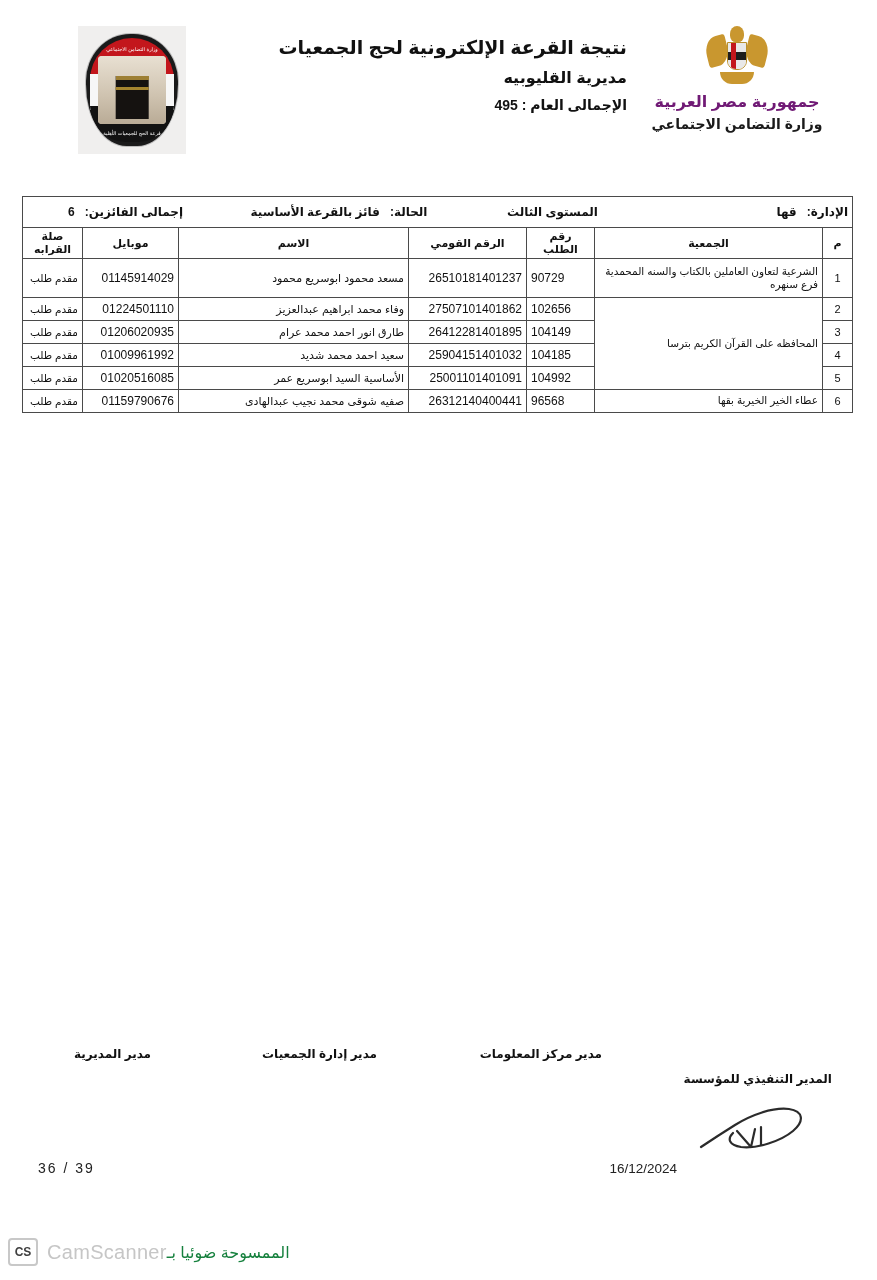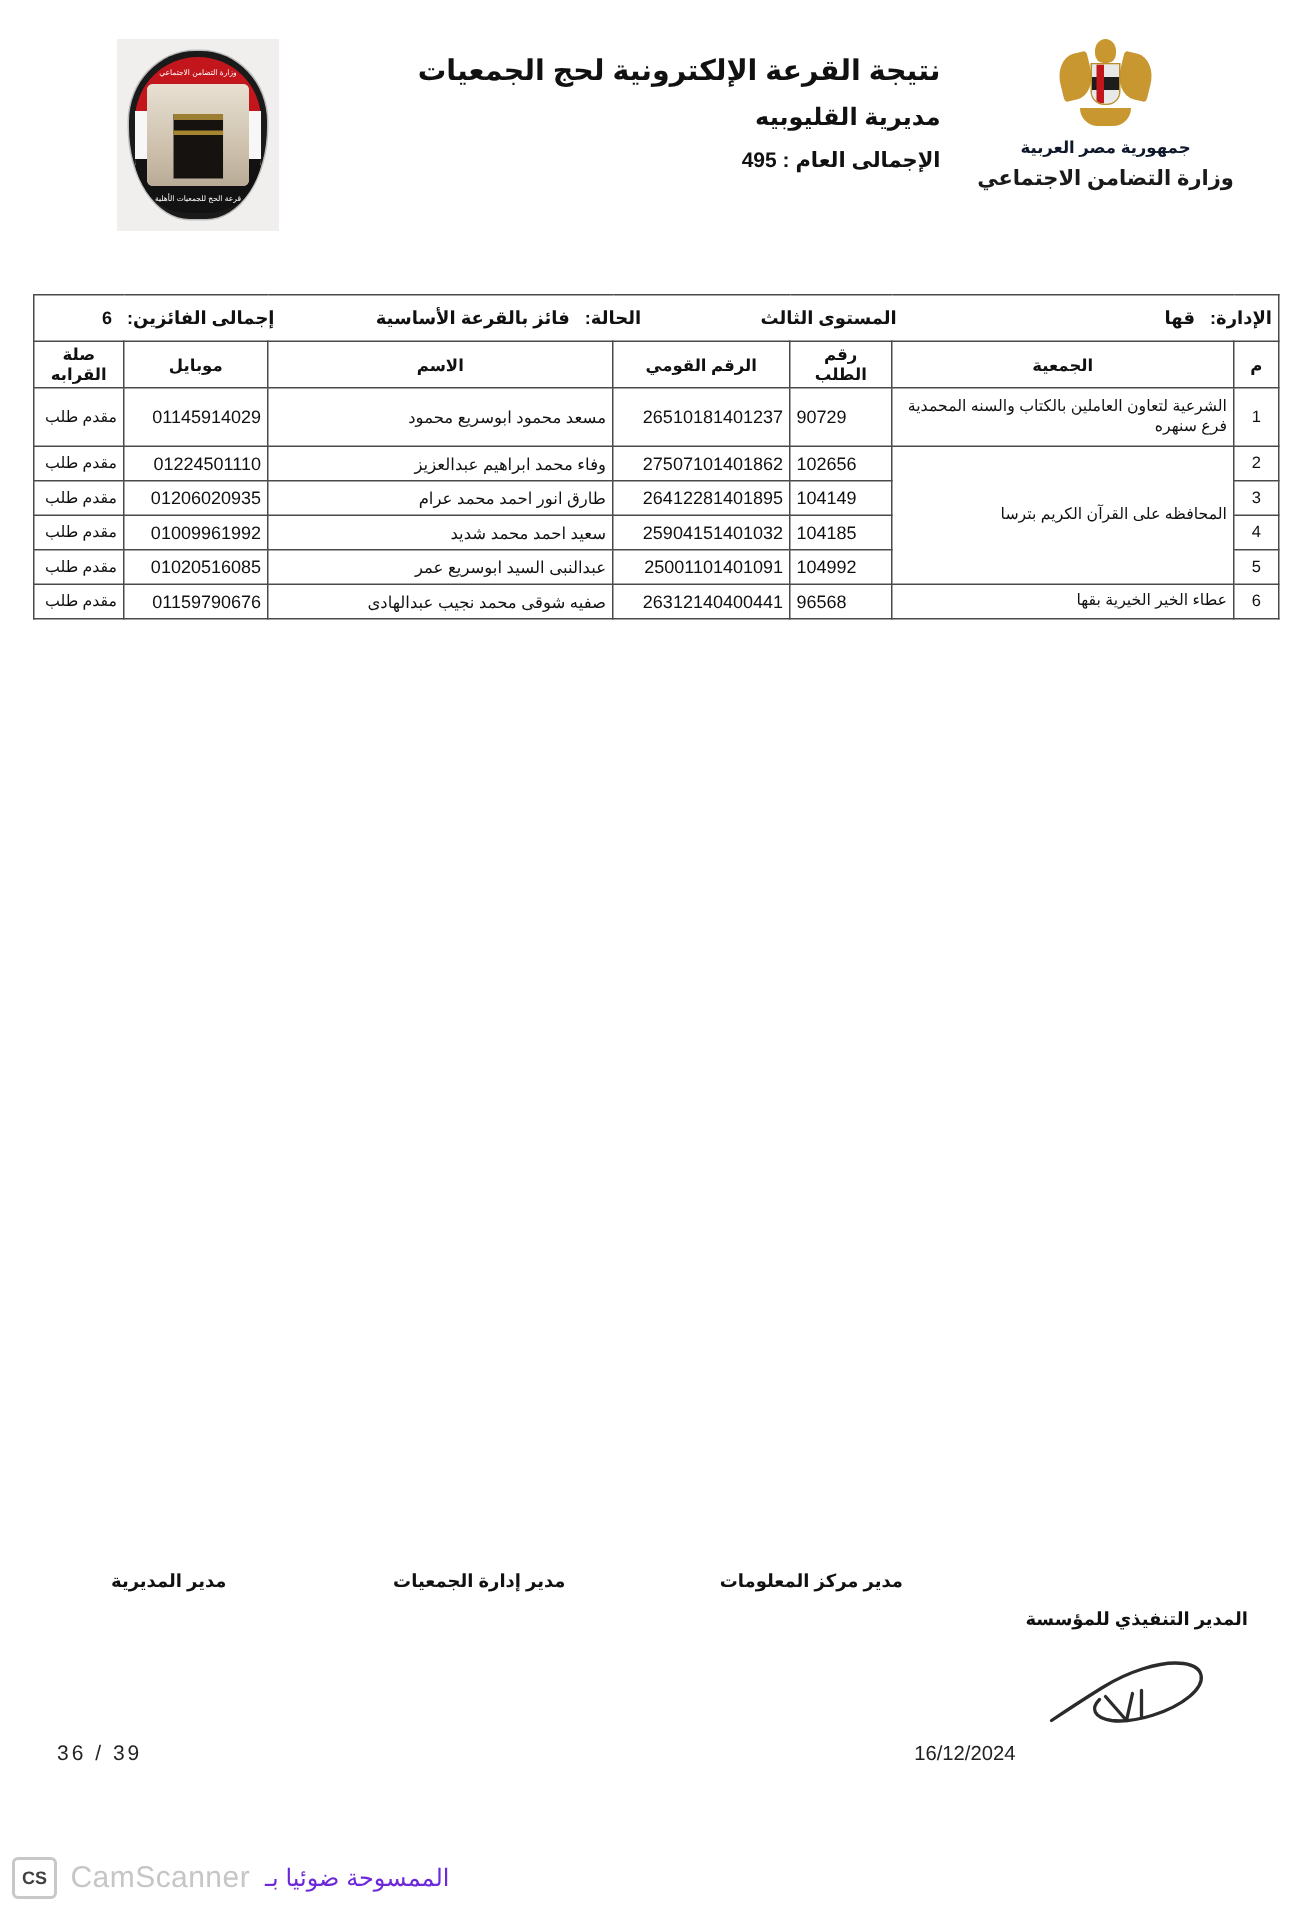--- a/index.html
+++ b/index.html
@@ -207,23 +207,23 @@
   }
   .eagle .tail {
     position: absolute;
     bottom: 2px; left: 50%;
     transform: translateX(-50%);
     width: 34px; height: 12px;
     background: #c9972f;
     border-radius: 0 0 12px 12px;
   }
   .gov-line1 {
-    font-size: 11px;
-    font-weight: bold;
-    color: #0f172a;
+    font-size: 16px;
+    font-weight: bold;
+    color: #701a75;
     margin-bottom: 5px;
     letter-spacing: .5px;
   }
   .gov-line2 {
     font-size: 14px;
     font-weight: bold;
     color: #1a1a1a;
   }
 
   
@@ -364,23 +364,22 @@
     margin-right: 9px;
     font-family: "Liberation Sans", sans-serif;
   }
   .cs-text {
     color: #c6c6c6;
     font-size: 20px;
     font-weight: 400;
     letter-spacing: .3px;
   }
   .cs-arabic {
-    color: #6d28d9;
+    color: #15803d;
     font-size: 16px;
-    margin-left: 10px;
     direction: rtl;
   }
 </style>
 </head>
 <body>
 
 <div class="page">
 
   <div class="header">
 
@@ -501,21 +500,21 @@
           <td class="nid">25904151401032</td>
           <td class="name">سعيد احمد محمد شديد</td>
           <td class="mob">01009961992</td>
           <td class="rel">مقدم طلب</td>
         </tr>
 
         <tr>
           <td class="idx">5</td>
           <td class="req">104992</td>
           <td class="nid">25001101401091</td>
-          <td class="name">عبدالنبى السيد ابوسريع عمر</td>
+          <td class="name">الأساسية السيد ابوسريع عمر</td>
           <td class="mob">01020516085</td>
           <td class="rel">مقدم طلب</td>
         </tr>
 
         <tr>
           <td class="idx">6</td>
           <td class="soc">عطاء الخير الخيرية بقها</td>
           <td class="req">96568</td>
           <td class="nid">26312140400441</td>
           <td class="name">صفيه شوقى محمد نجيب عبدالهادى</td>

